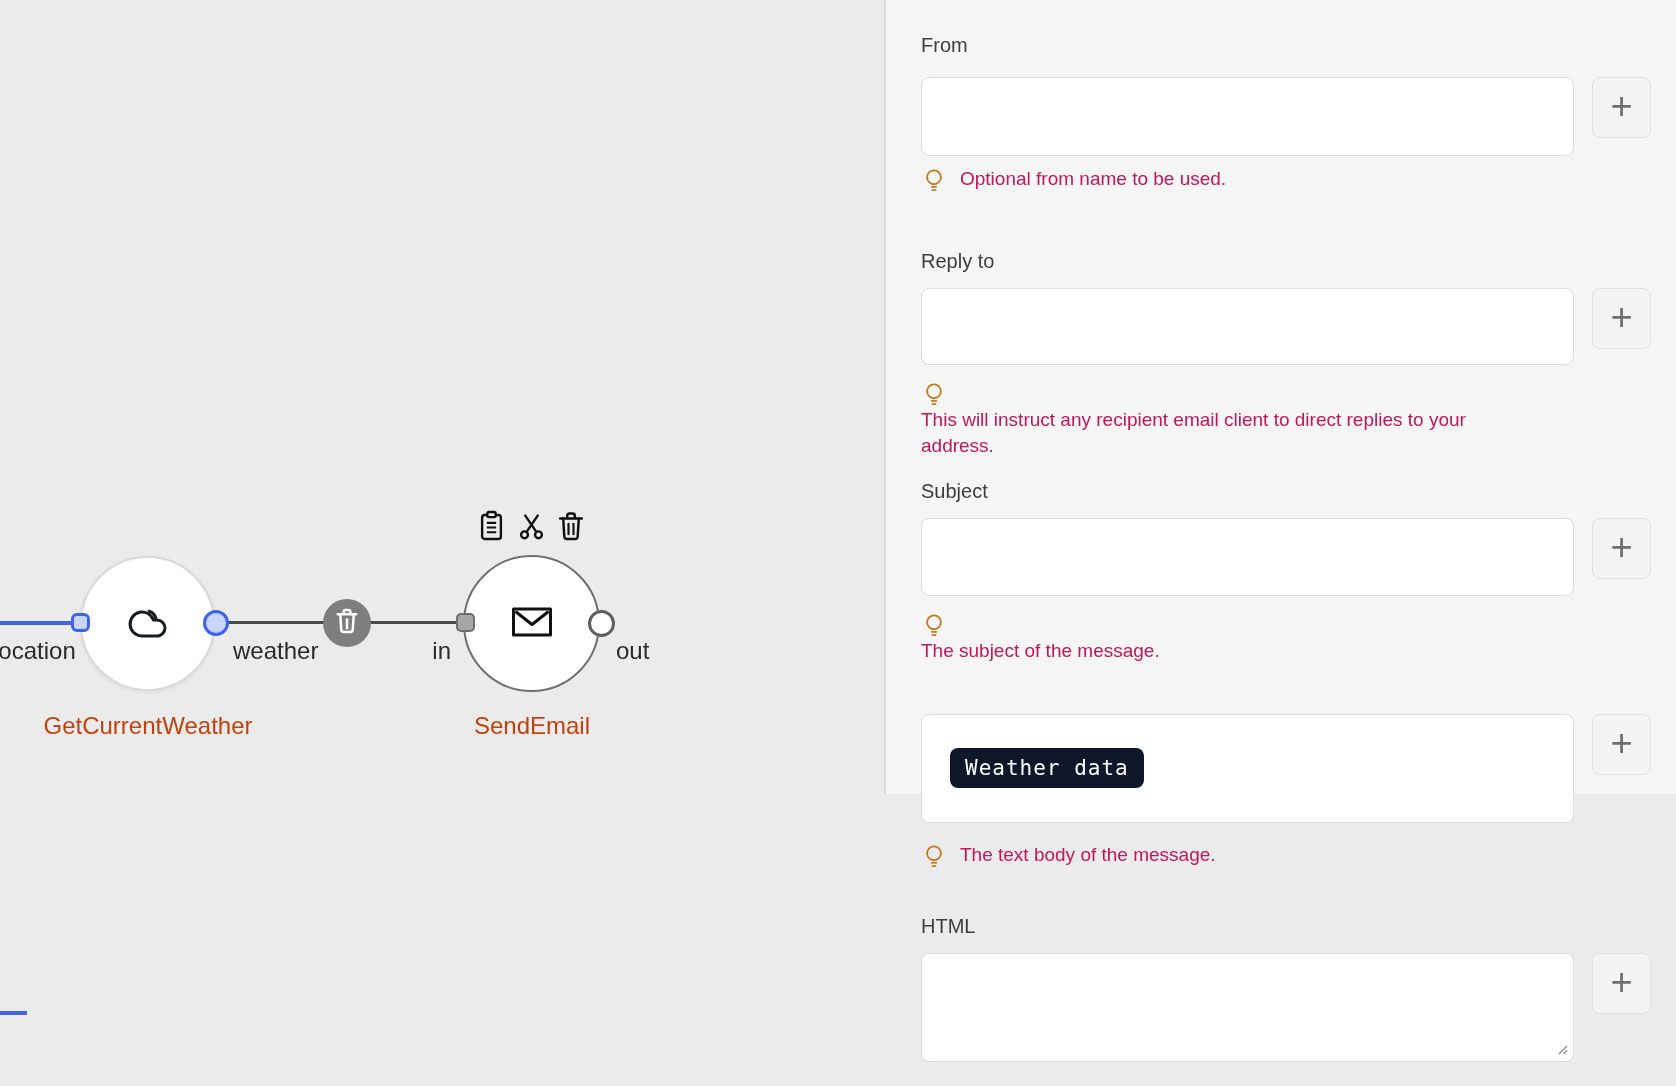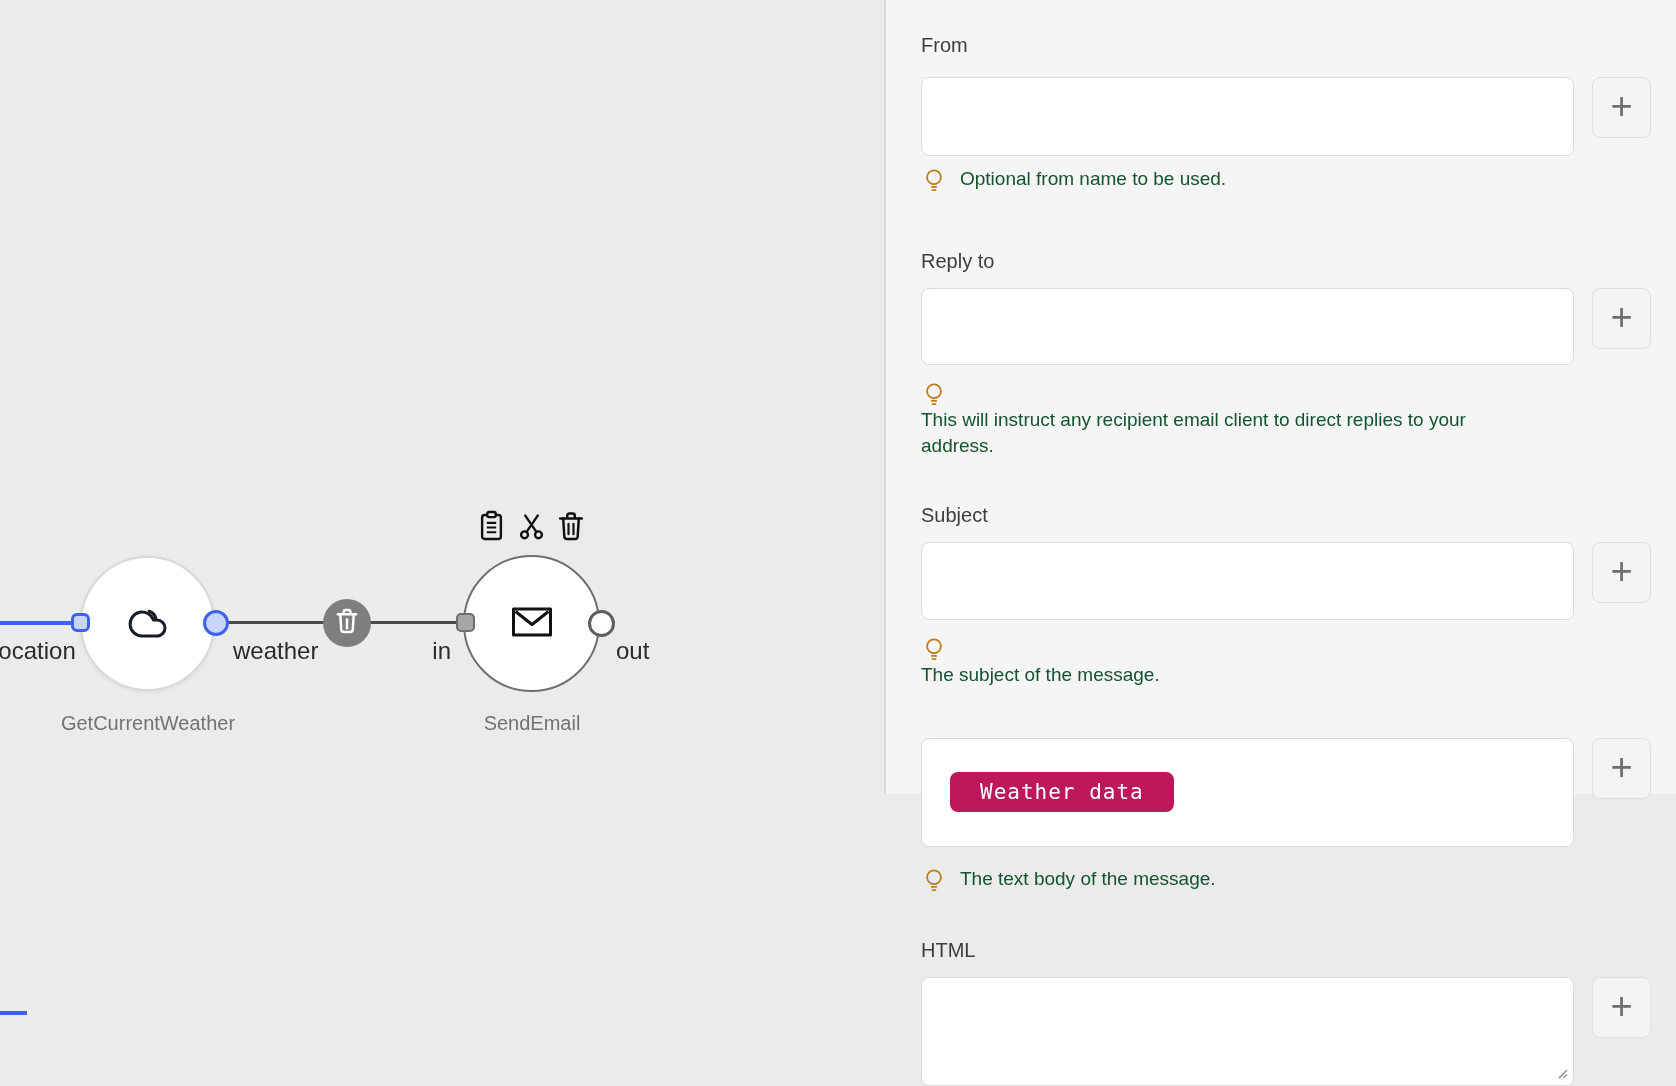--- a/index.html
+++ b/index.html
@@ -24,52 +24,52 @@
                    background:#C9D4F9; border:3px solid #3D63E8; }
   #port-in       { left:456px; top:613px; width:19px; height:19px; border-radius:5px;
                    background:#A6A6A6; border:2px solid #6E6E6E; }
   #port-out      { left:588px; top:610px; width:27px; height:27px; border-radius:50%;
                    background:#FFFFFF; border:3px solid #5E5E5E; }
   .port-label { position:absolute; top:637px; font-size:24px; color:#2B2B2B; white-space:nowrap; }
   #lbl-location { left:-7px; }
   #lbl-weather  { left:233px; }
   #lbl-in       { left:404px; width:47px; text-align:right; }
   #lbl-out      { left:616px; }
-  .node-label { position:absolute; top:712px; font-size:20px; color:#737373;
+  .node-label { position:absolute; top:712px; font-size:24px; color:#c2410c;
                 transform:translateX(-50%); white-space:nowrap; }
   #edge-delete { position:absolute; left:323px; top:599px; width:48px; height:48px;
                  border-radius:50%; background:#7E7E7E; display:flex;
                  align-items:center; justify-content:center; cursor:pointer; }
   .node-toolbar { position:absolute; left:478px; top:512px; display:flex; gap:14px; }
   .tool-btn { width:26px; height:32px; display:flex; align-items:center;
               justify-content:center; cursor:pointer; }
 
   
   .panel { position:absolute; left:884px; top:0; width:792px; height:794px;
            background:#F5F5F5; border-left:2px solid #D9D9D9; padding:33px 0 0 35px; }
   .field-label { font-size:20px; line-height:24px; color:#3D3D3D; }
   .field-row { display:flex; align-items:flex-start; margin-top:20px; }
   .s-reply   { margin-top:56px; }
-  .s-subject { margin-top:44px; }
+  .s-subject { margin-top:20px; }
   .s-text    { margin-top:50px; }
   .s-html    { margin-top:45px; }
   .text-input { width:653px; height:79px; background:#FFFFFF; border:1px solid #DBDBDB;
                 border-radius:8px; padding:12px 16px; font:20px "Liberation Sans",sans-serif;
                 color:#333333; resize:none; outline:none; display:block; }
   .tall { height:109px; }
   .token-field { width:653px; height:109px; background:#FFFFFF; border:1px solid #DBDBDB;
                  border-radius:8px; padding:33px 0 0 28px; }
-  .token-chip { display:inline-block; background:#be185d; color:#FFFFFF; border-radius:8px;
+  .token-chip { display:inline-block; background:#0f172a; color:#FFFFFF; border-radius:8px;
                 font:21px "DejaVu Sans Mono", monospace; letter-spacing:1px;
-                padding:8px 30px; cursor:pointer; }
+                padding:8px 15px; cursor:pointer; }
   .add-btn { width:59px; height:61px; margin-left:18px; background:#F4F4F4;
              border:1px solid #E0E0E0; border-radius:8px; color:#6F6F6F;
              font-size:38px; font-weight:300; line-height:56px; text-align:center;
              cursor:pointer; user-select:none; }
-  .hint { display:flex; margin-top:10px; color:#14532d; font-size:19px;
+  .hint { display:flex; margin-top:10px; color:#be185d; font-size:19px;
           line-height:26px; max-width:600px; }
   .hint-mt { margin-top:15px;flex-direction:column; }
   .hint-mt2 { margin-top:19px; }
   .hint svg { flex:none; margin-right:13px; margin-top:1px; }
   .html-wrap { position:relative; width:653px; }
   .resize-handle { position:absolute; right:5px; bottom:6px; pointer-events:none; }
 </style>
 </head>
 <body>
 

